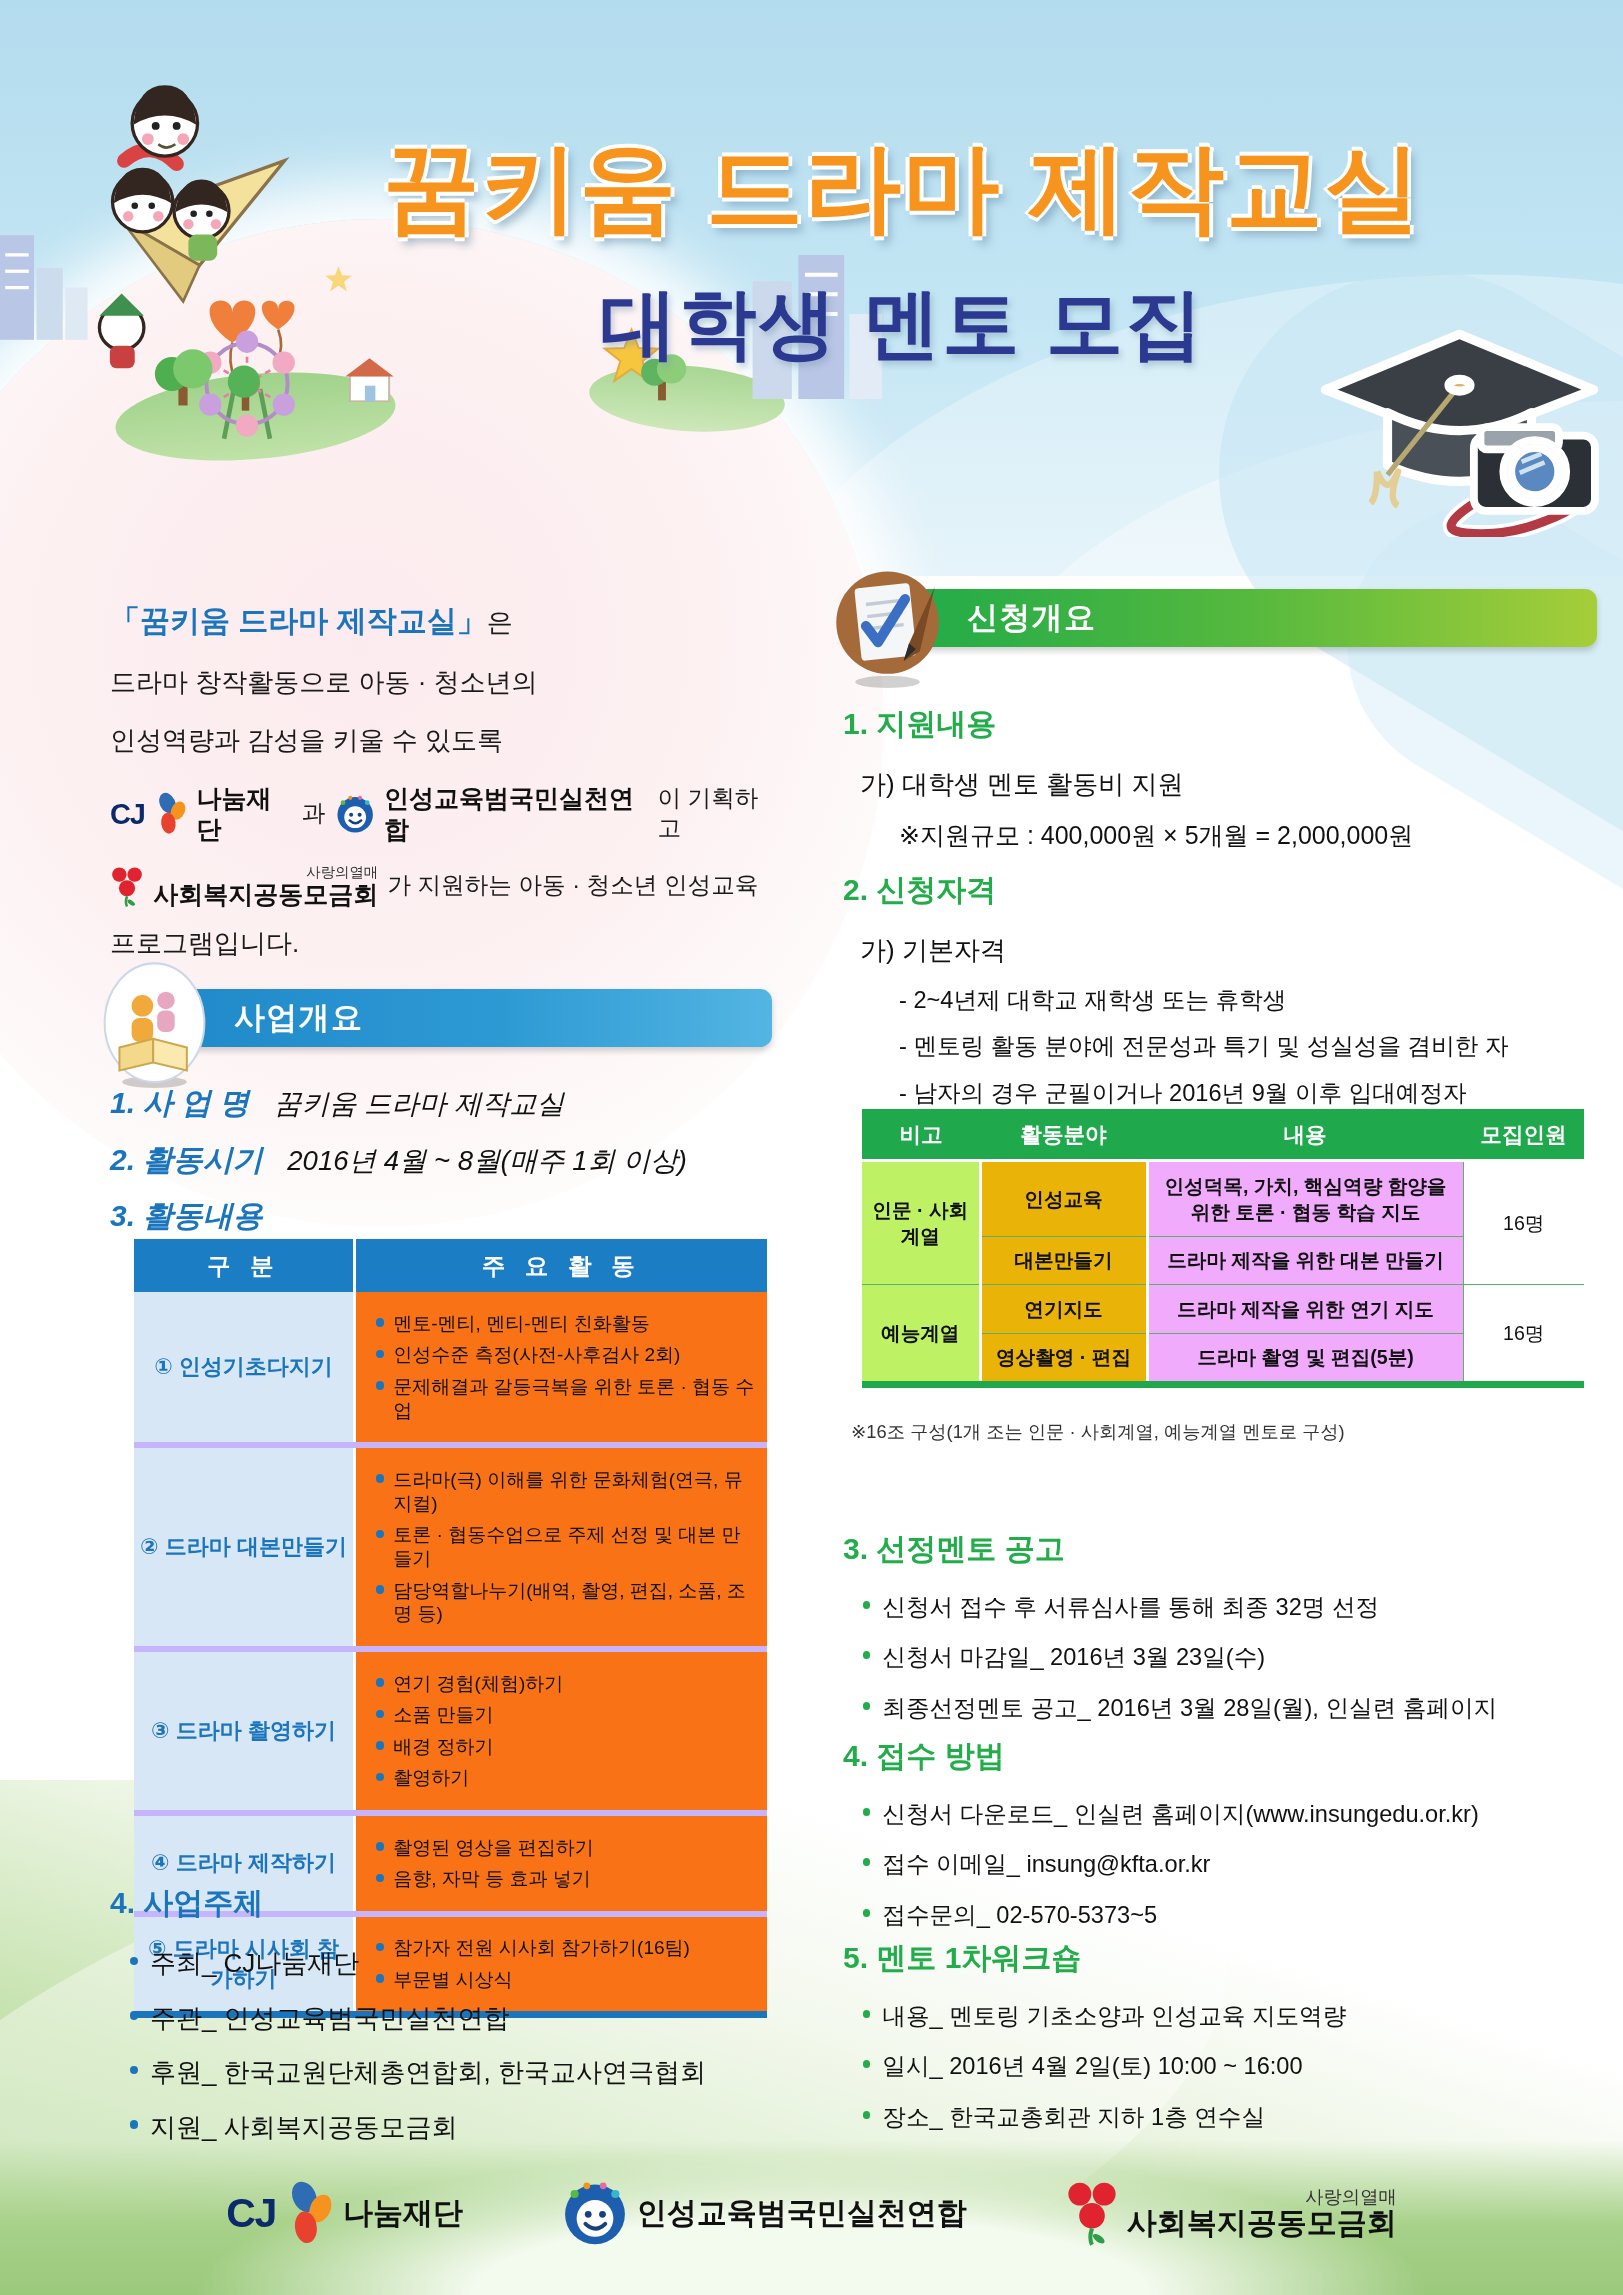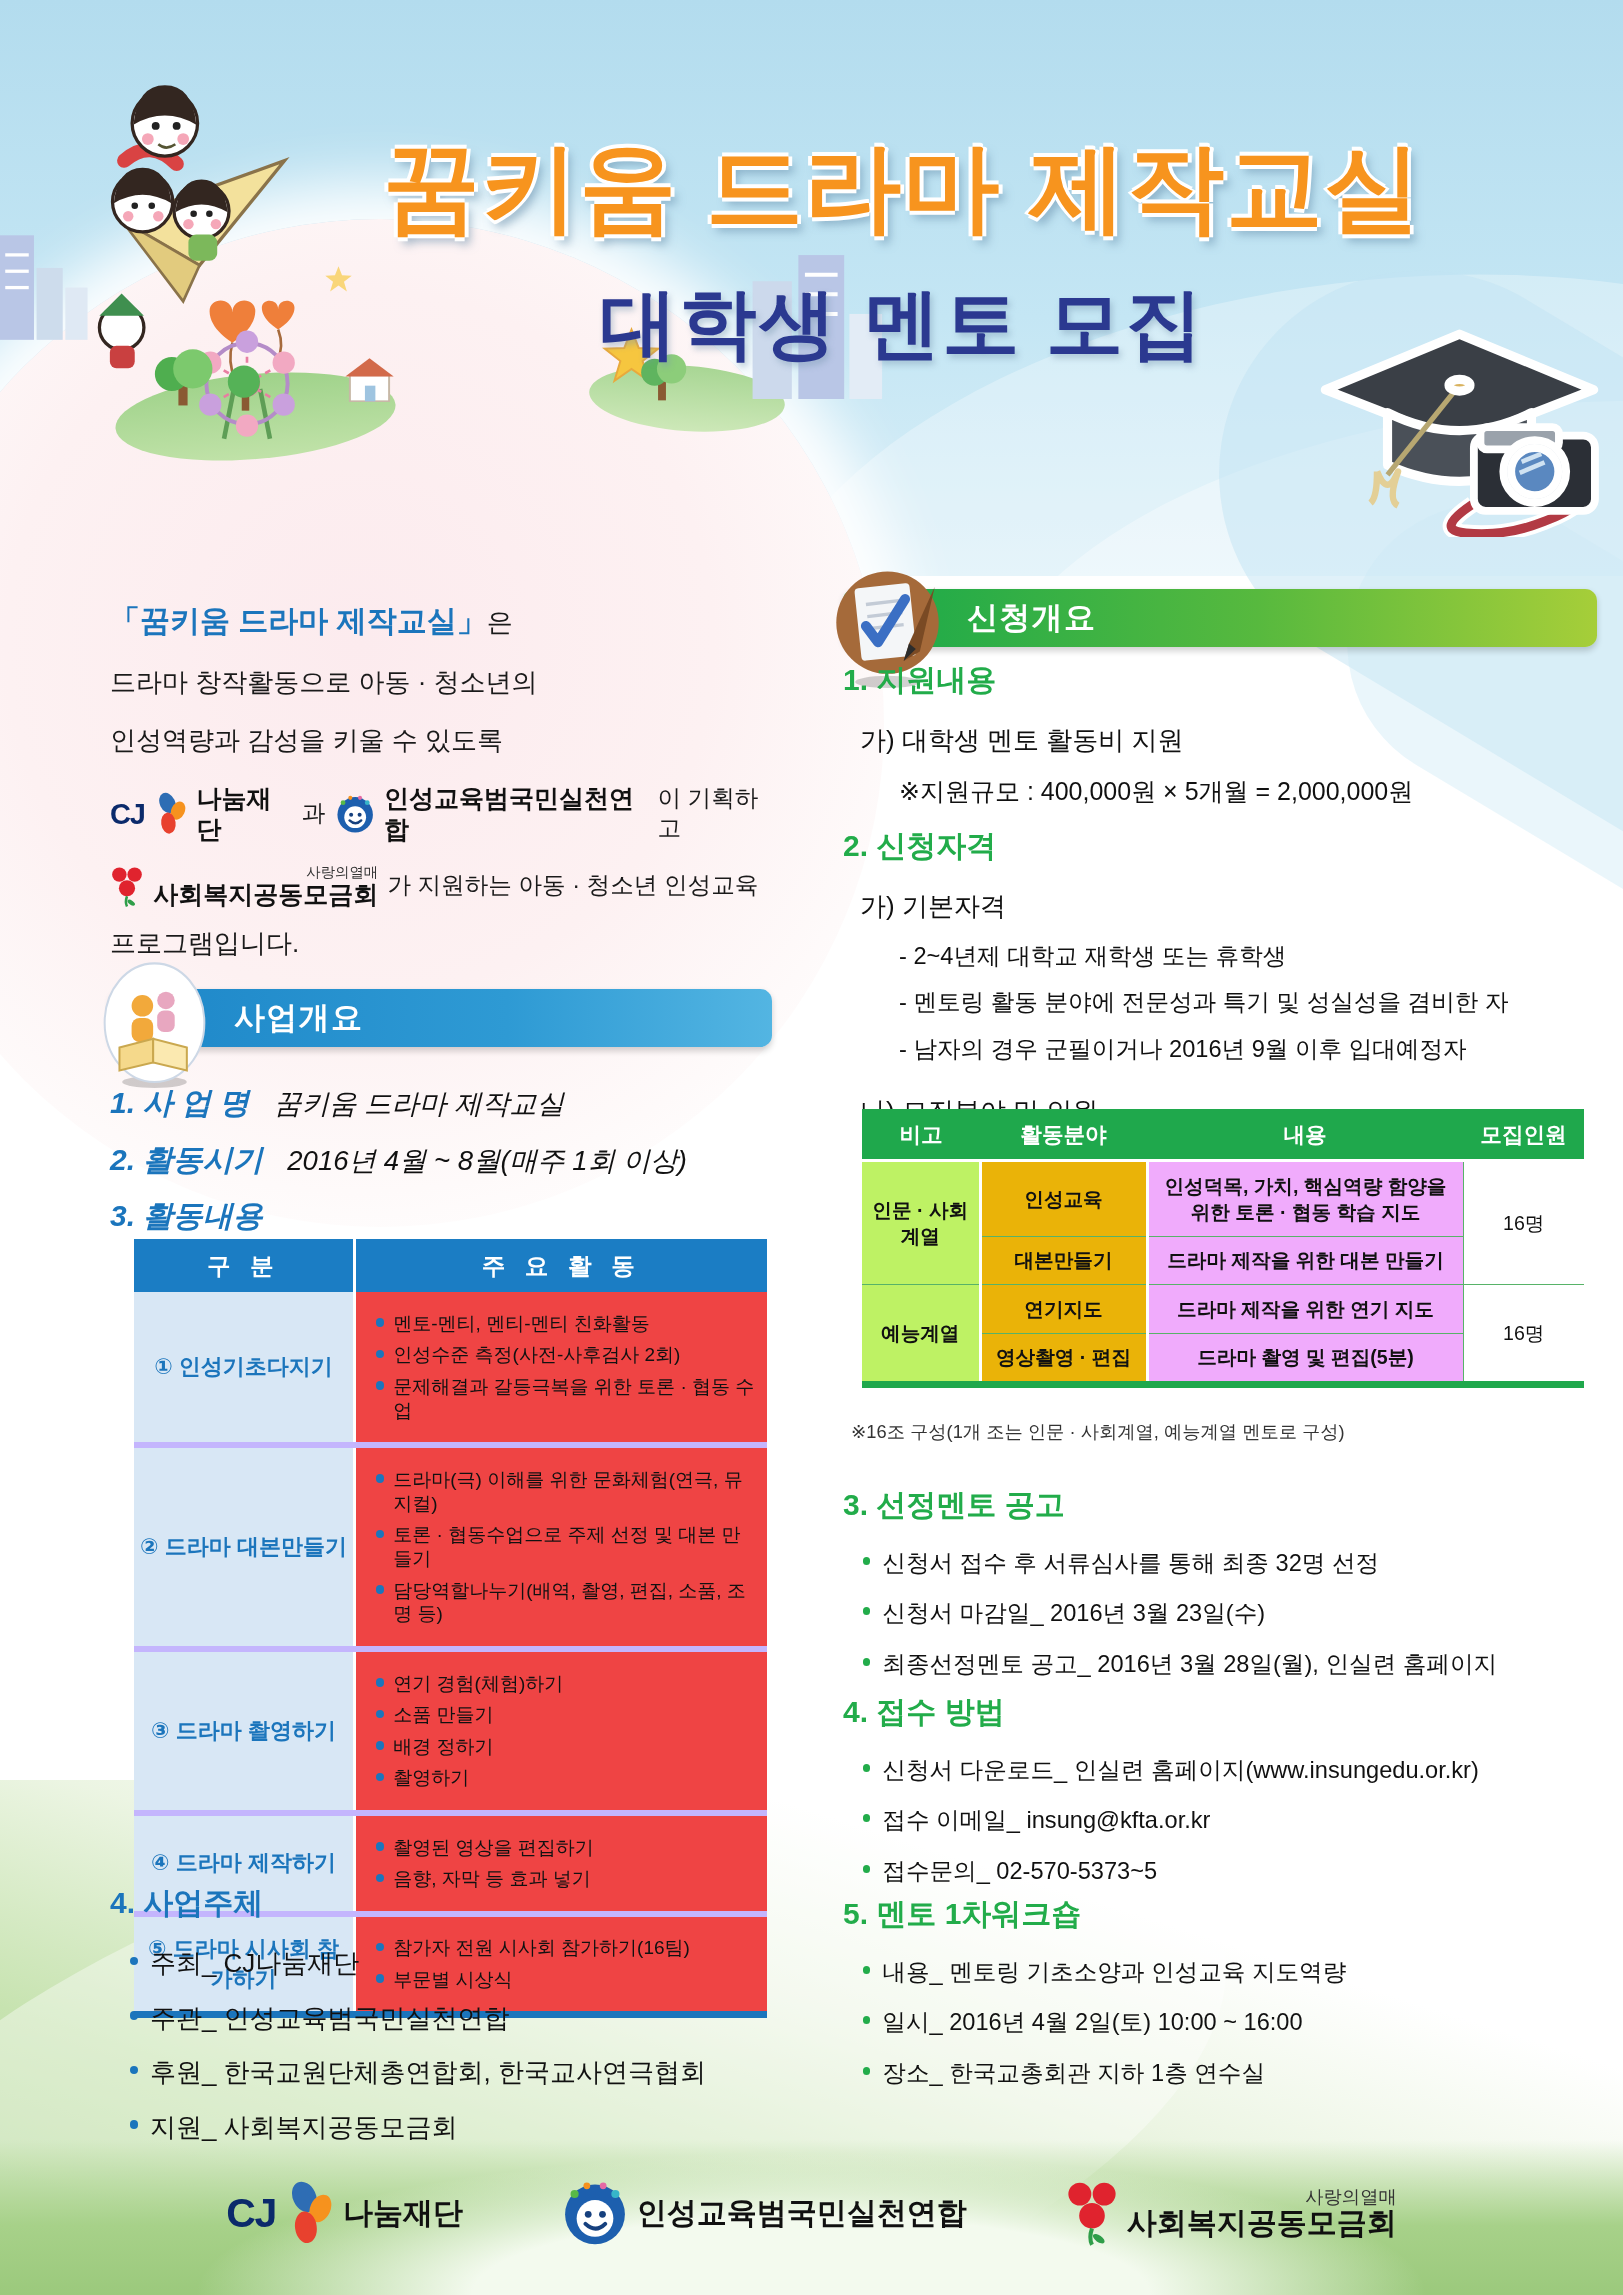--- a/index.html
+++ b/index.html
@@ -69,32 +69,32 @@
   .biz-item .lbl{margin-right:17px;}
   .biz-item .val{color:#111;}
 
   table.biz{position:absolute;left:134px;top:1239px;width:633px;border-collapse:collapse;
     border-bottom:7.9px solid #1b75bc;}
   table.biz th{background:#1b7dc4;color:#fff;font-size:23.6px;font-weight:bold;padding:10.5px 0;letter-spacing:6.5px;}
   table.biz th.col-cat{width:219px;border-right:3.9px solid #fff;}
   table.biz td{vertical-align:middle;}
   table.biz td.cat{background:#d8e7f5;color:#1b75bc;font-weight:bold;font-size:22px;
     text-align:center;border-right:3.9px solid #fff;padding:10.5px 5.2px;}
-  table.biz td.acts{background:#ef4444;padding:11.8px 7.9px 11.8px 19.6px;}
+  table.biz td.acts{background:#f97316;padding:11.8px 7.9px 11.8px 19.6px;}
   table.biz tr.sep td{border-top:6px solid #c4b5fd;}
   .act{display:flex;gap:9.2px;align-items:flex-start;font-size:19px;color:#111;margin:7.9px 0;line-height:1.25;}
   .dot-b{width:8.5px;height:8.5px;border-radius:50%;background:#1b75bc;margin-top:6.5px;flex:none;}
 
   .subject{position:absolute;left:110px;top:1883px;width:662px;}
   .subject .head{font-size:30px;font-weight:bold;color:#1b75bc;margin-bottom:22px;}
   .s-bullet{display:flex;gap:11.8px;align-items:flex-start;font-size:26px;color:#111;margin:19.6px 0 19.6px 19.6px;}
   .s-bullet .dot-b{margin-top:10.5px;}
 
   
-  .g-sec{position:absolute;left:843px;width:759px;}
+  .g-sec{position:absolute;left:843px;width:759px;margin-top:44px;}
   .g-title{font-size:30px;font-weight:bold;color:#22ac4a;margin:0 0 22px 0;}
   .g-sub{font-size:26px;color:#111;margin:0 0 17px 17px;}
   .g-note{font-size:25px;color:#111;margin:0 0 0 56px;}
   .g-dash{font-size:23.6px;color:#111;margin:15.7px 0 15.7px 56px;line-height:1.3;}
   .g-bullet{display:flex;gap:11.8px;align-items:flex-start;font-size:23.6px;color:#111;margin:19.6px 0 19.6px 19.6px;line-height:1.3;}
   .dot-g{width:7.9px;height:7.9px;border-radius:50%;background:#22ac4a;margin-top:9.2px;flex:none;}
 
   table.app{position:absolute;left:862px;top:1109px;width:722px;border-collapse:collapse;
     border-bottom:7.9px solid #1fa84c;}
   table.app th{background:#1fa84c;color:#fff;font-size:21.6px;font-weight:bold;padding:10.5px 0;

